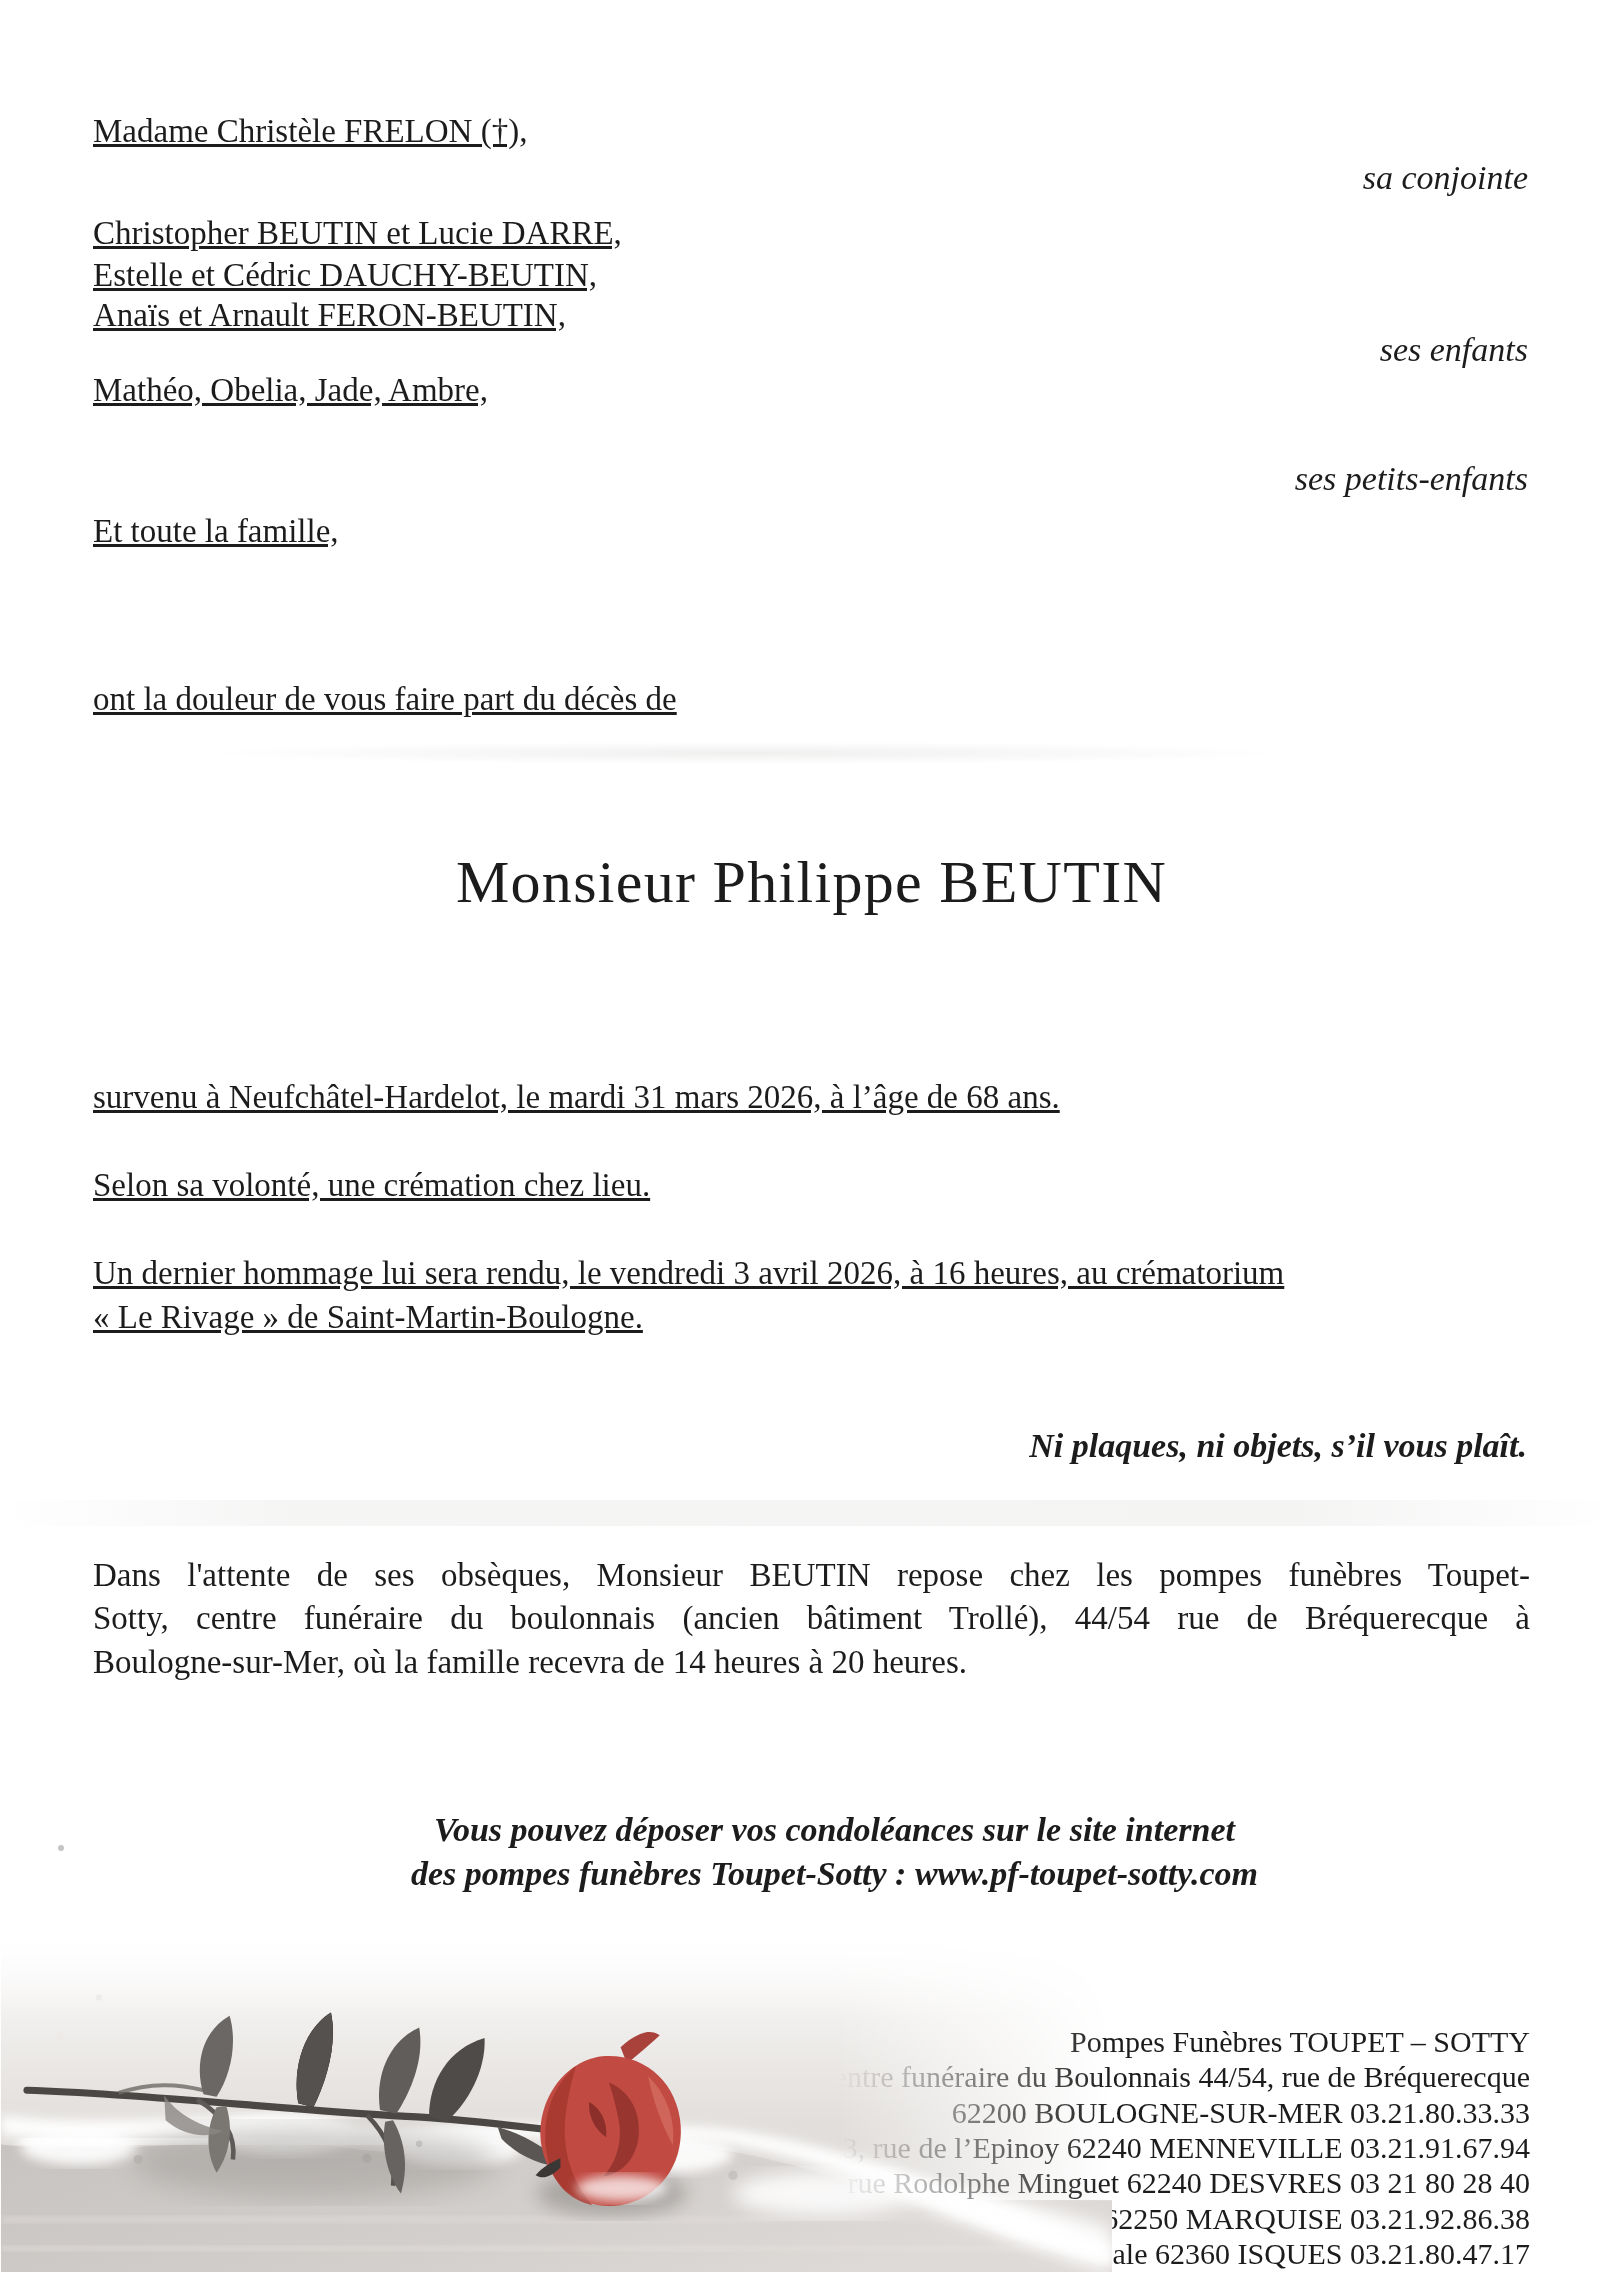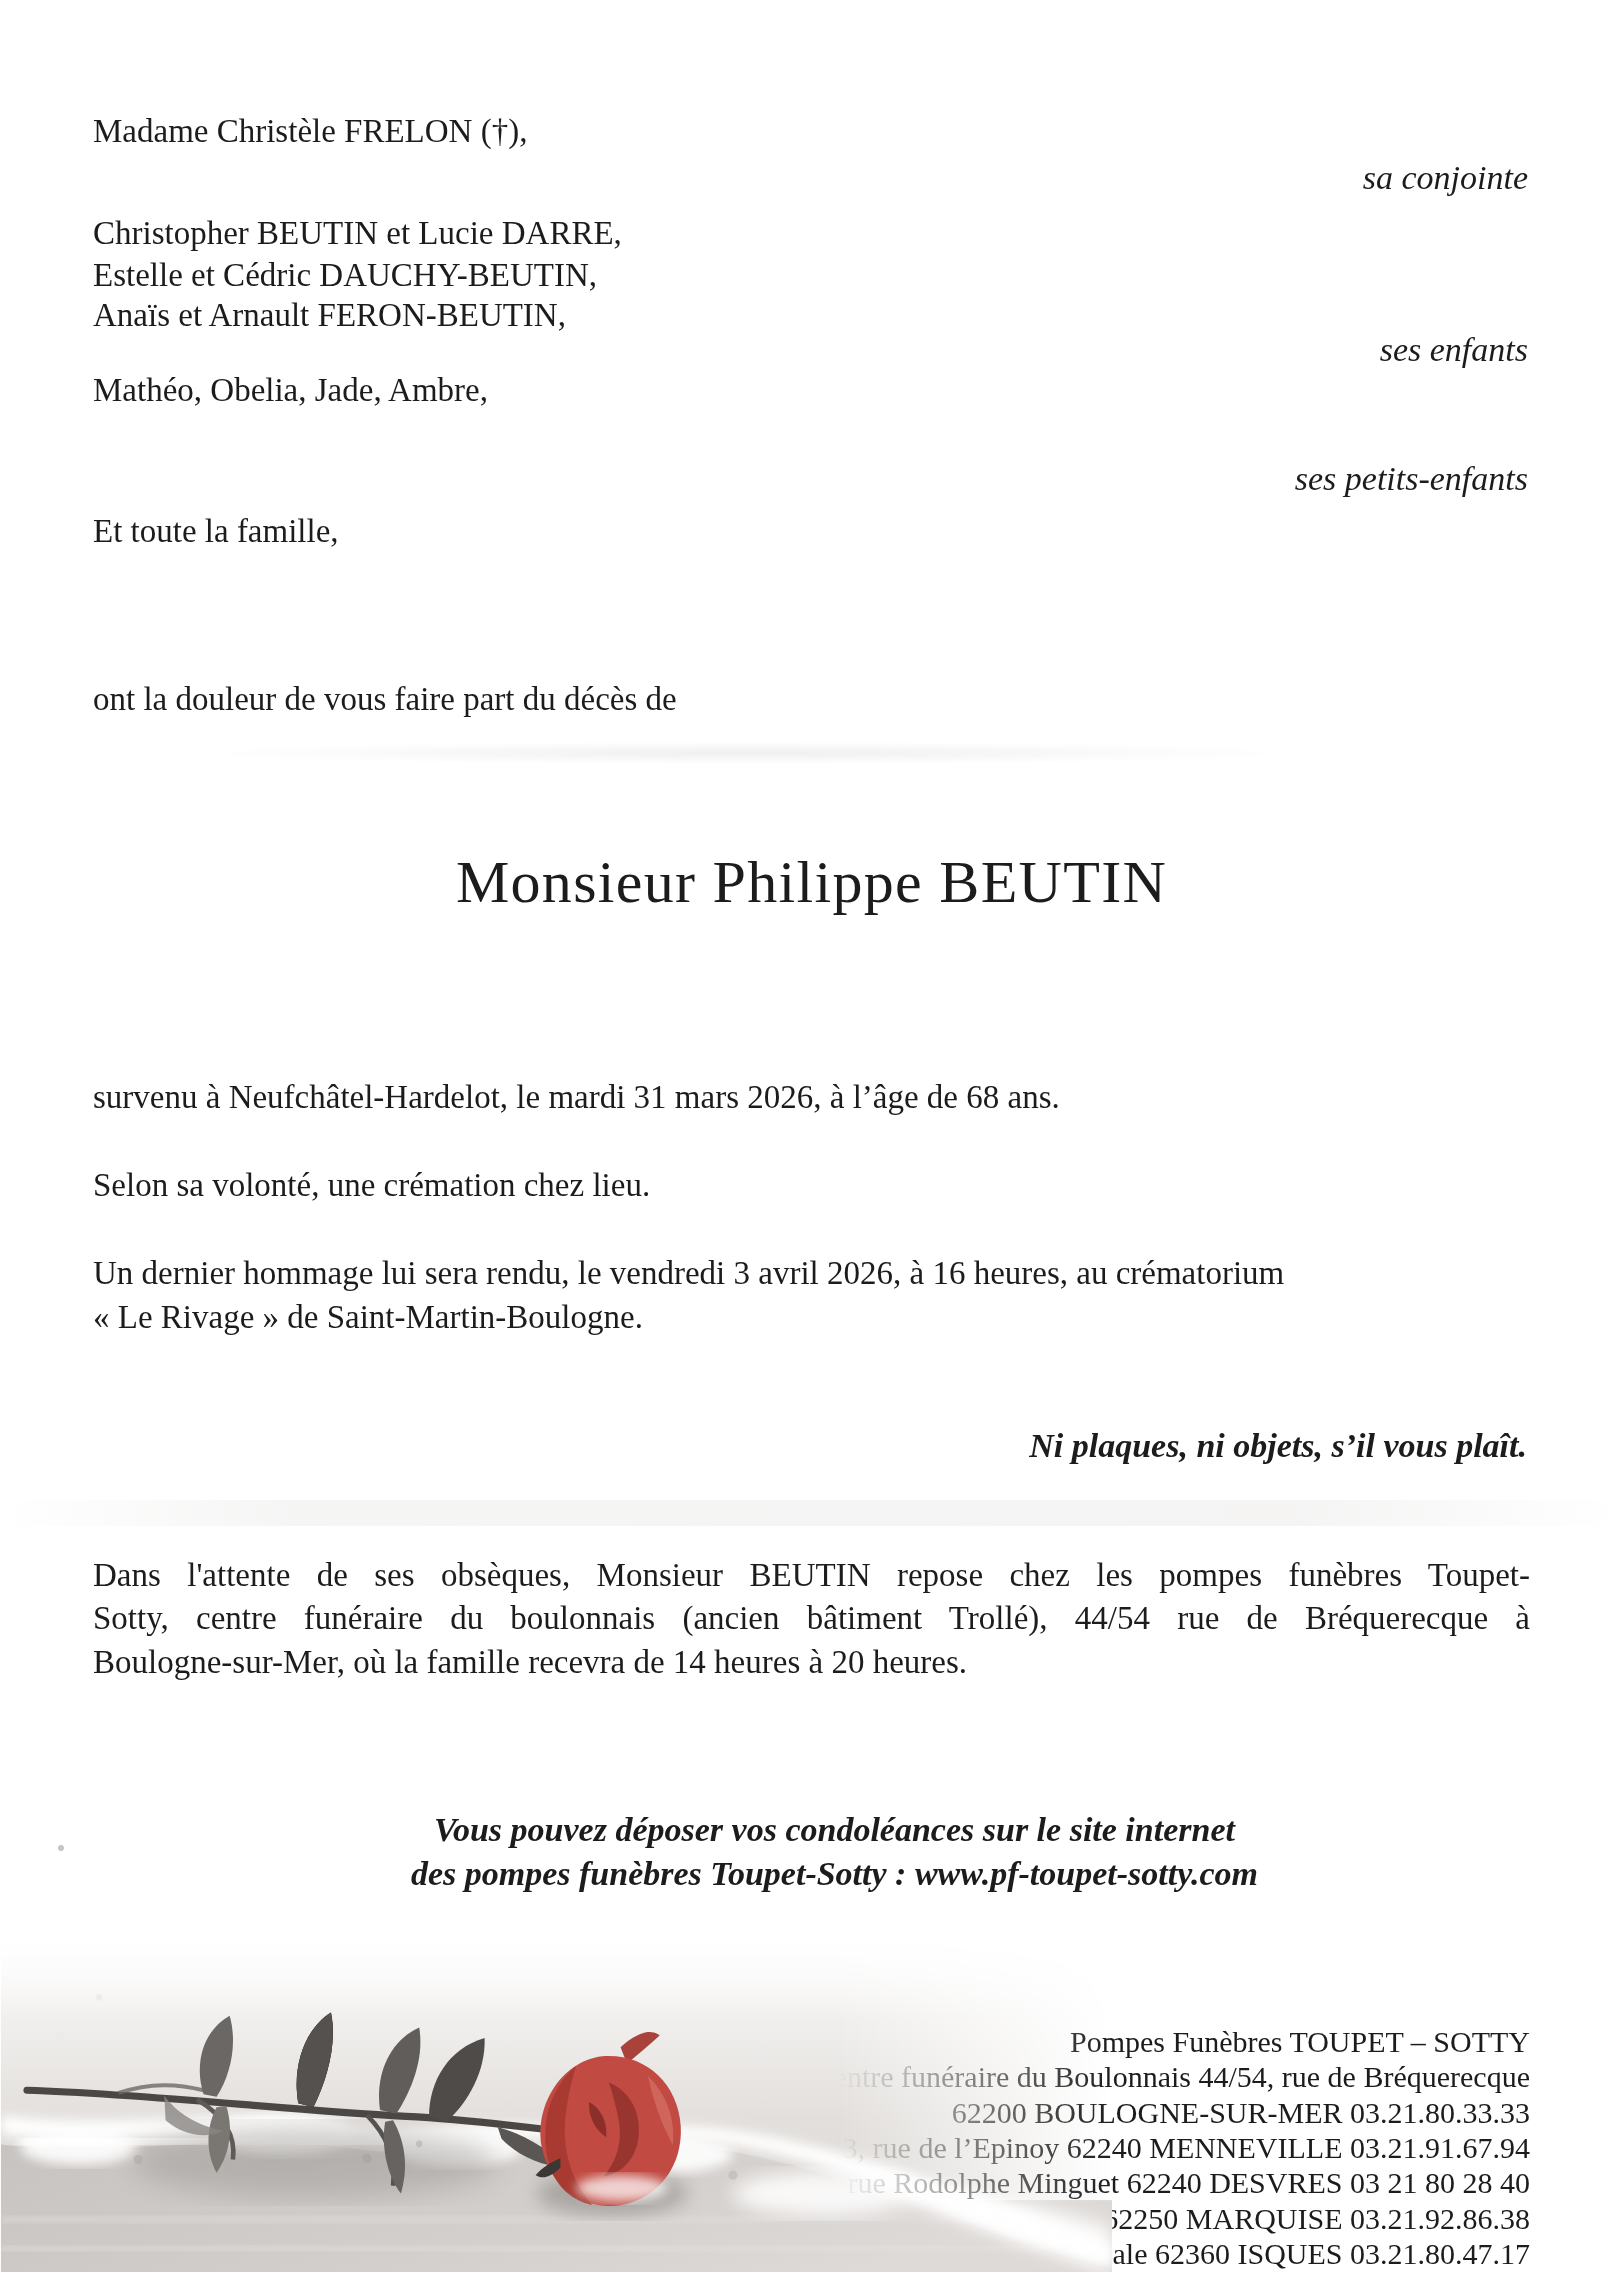--- a/index.html
+++ b/index.html
@@ -6,21 +6,21 @@
   .page{
     position:relative;
     width:1623px;height:2295px;
     background:#ffffff;
     font-family:"Liberation Serif","DejaVu Serif",serif;
     color:#1c1c1c;
     overflow:hidden;
   }
   .abs{position:absolute;}
   .line{font-size:33px;line-height:41px;white-space:nowrap;}
-  .left-col{left:93px;}
+  .left-col{left:93px;text-decoration:underline;}
   .right-lab{right:95px;text-align:right;font-style:italic;font-size:34px;white-space:nowrap;}
   .title{
     left:0;right:0;text-align:center;
     font-size:60px;font-weight:normal;letter-spacing:1.3px;white-space:nowrap;
   }
   .boldit{font-weight:bold;font-style:italic;}
   .noplq{right:96px;text-align:right;font-size:34px;white-space:nowrap;}
   .para{left:93px;width:1437px;font-size:33px;line-height:44px;}
   .just{text-align:justify;text-align-last:justify;}
   .cond{left:0;right:0;text-align:center;font-size:34px;line-height:45px;white-space:nowrap;margin-left:46px;}

